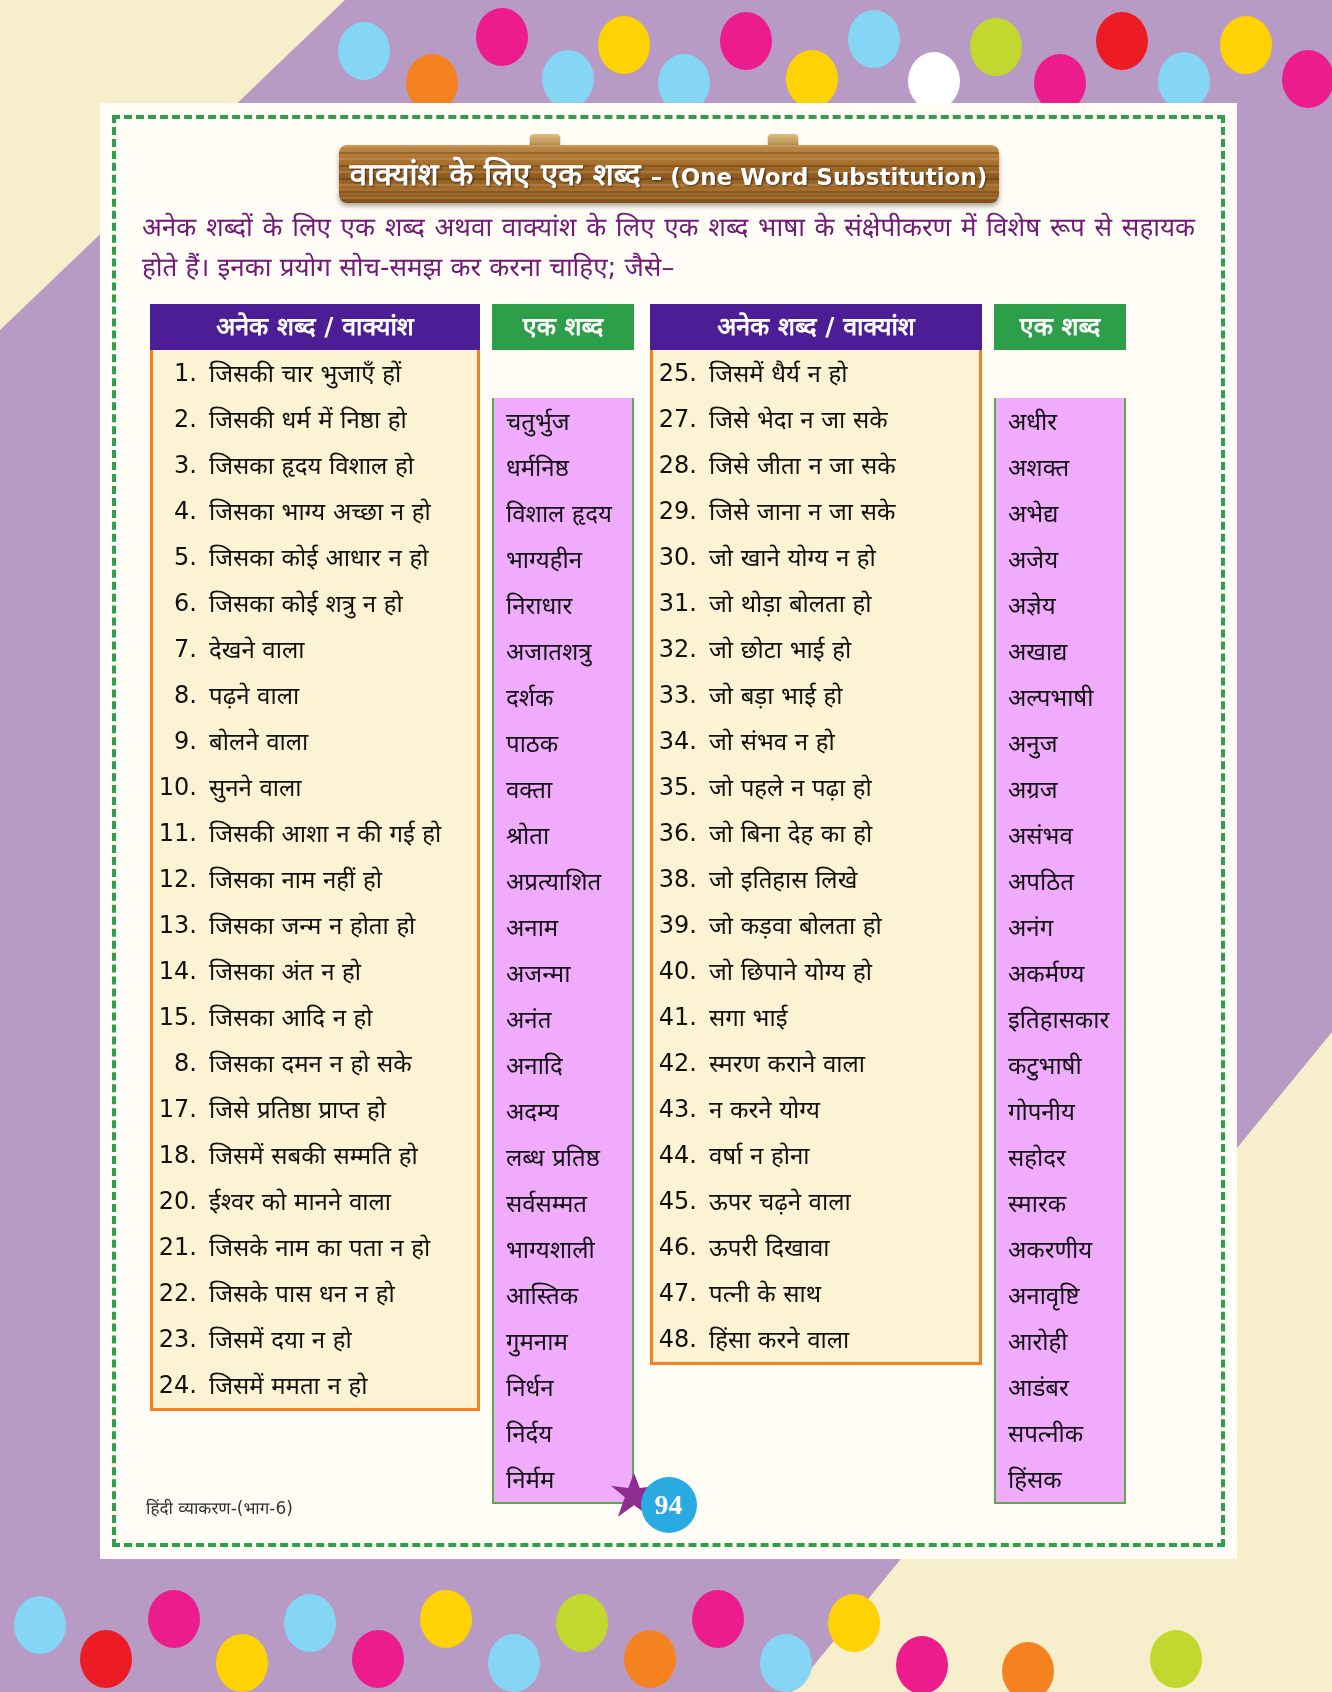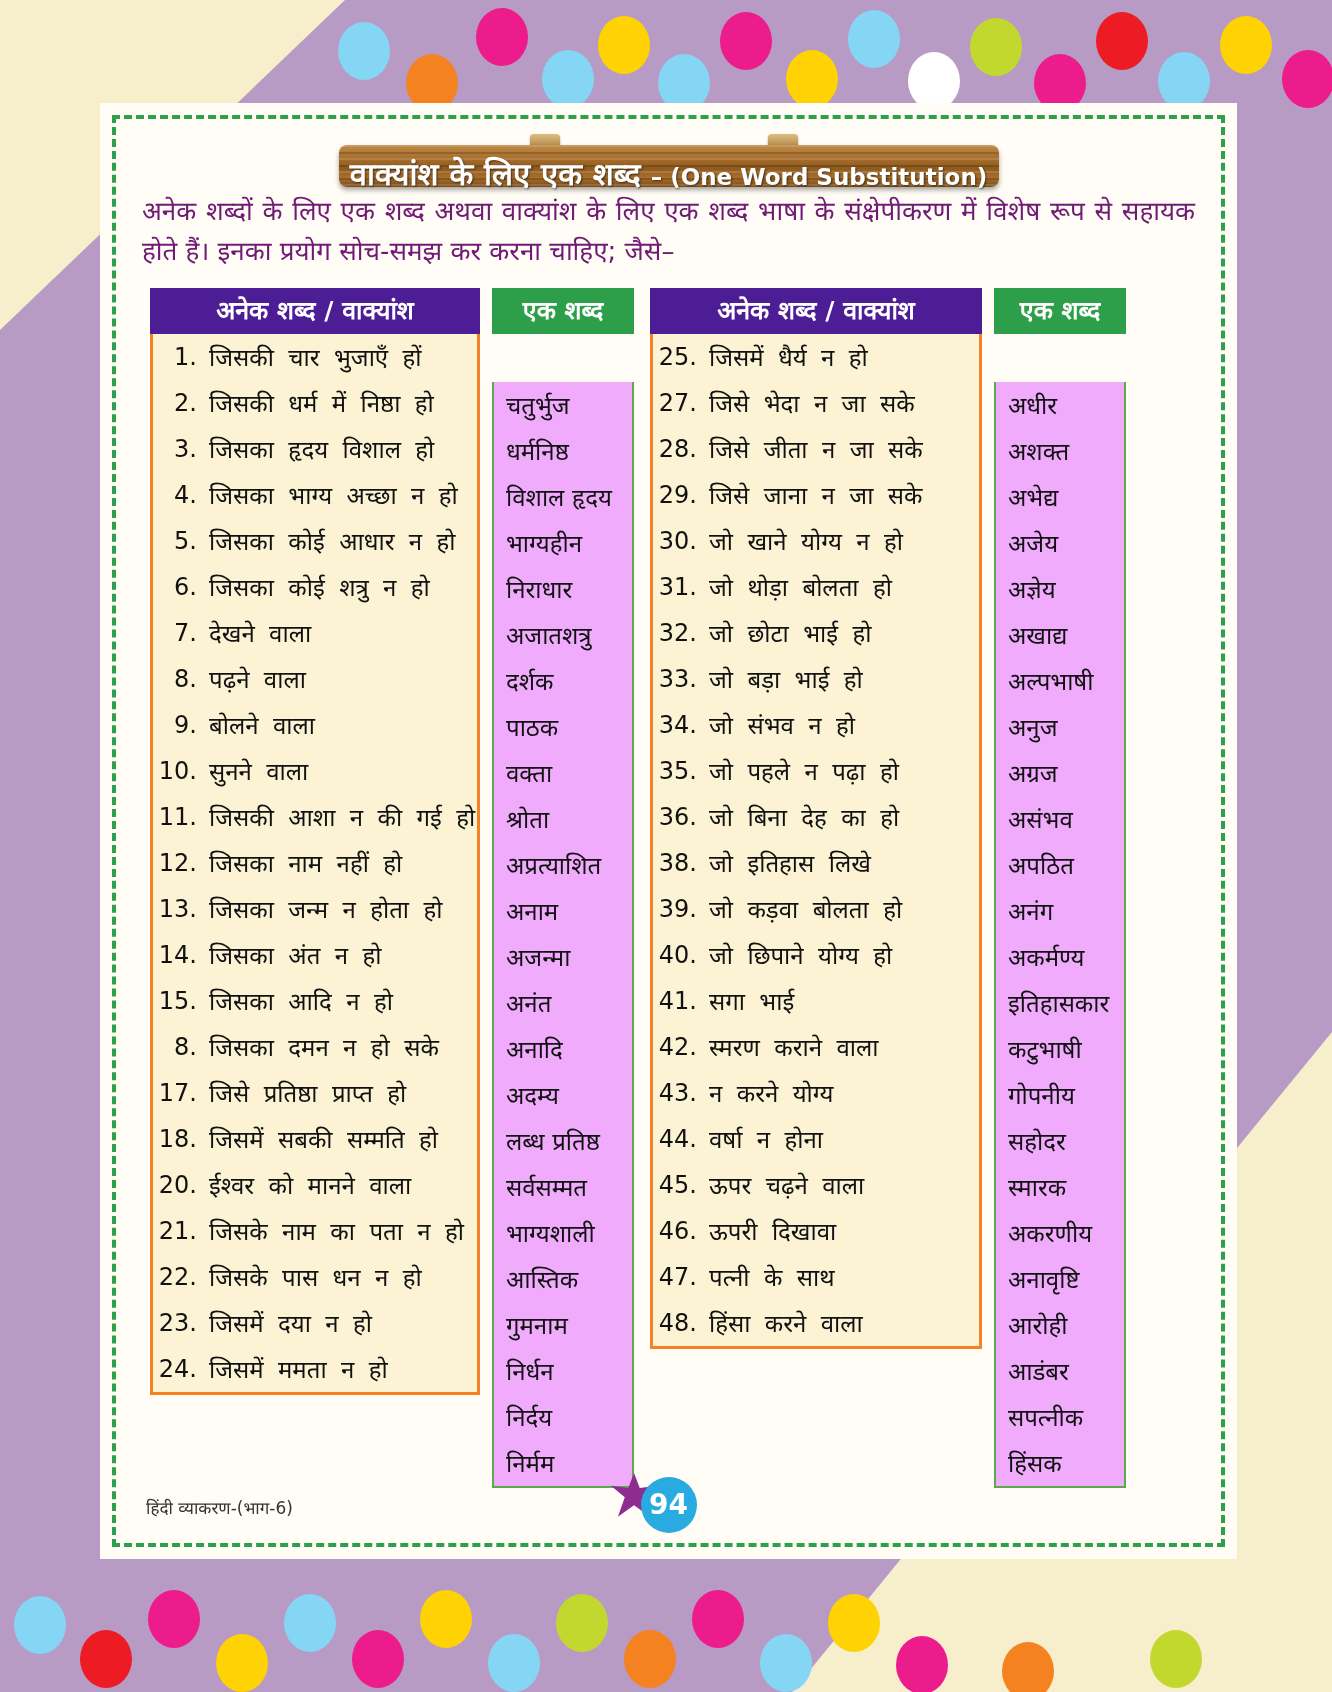--- a/index.html
+++ b/index.html
@@ -27,21 +27,21 @@
     background:#fffdf5; padding:12px;
   }
   .card-inner {
     position:relative; width:100%; height:100%;
     border:4px dashed #2ca04a;
   }
 
   
   .board-wrap { position:relative; width:660px; margin:26px auto 0; }
   .board {
-    position:relative; height:42px; border-radius:8px;
+    position:relative; height:58px; border-radius:8px;
     background:
       repeating-linear-gradient(180deg,
         rgba(255,255,255,0.14) 0 2px, rgba(0,0,0,0) 2px 7px,
         rgba(0,0,0,0.18) 7px 9px, rgba(0,0,0,0) 9px 13px),
       linear-gradient(180deg,#c08a46 0%,#aa702d 30%,#8f5a1e 55%,#a96f2c 78%,#7c4b16 100%);
     box-shadow:0 3px 5px rgba(0,0,0,0.35);
   }
   .peg {
     position:absolute; top:-11px; width:30px; height:16px; border-radius:4px;
     background:linear-gradient(180deg,#dcbd82,#a87c3a);
@@ -79,34 +79,34 @@
     background:#fbf3d3;
     border-left:3px solid #f58220; border-right:3px solid #f58220;
     border-bottom:3px solid #f58220;
   }
   .word-body {
     background:#f0abfc;
     border:2px solid #5aa94c; border-top:none;margin-top:48px;
   }
   .trow { height:46px; display:flex; align-items:center; font-size:24px; color:#111; white-space:nowrap; overflow:hidden; }
   .phrase-row .num { width:56px; text-align:right; padding-right:12px; flex:none; }
-  .phrase-row .ph  { flex:1; overflow:hidden;font-family:Liberation Mono, monospace; }
+  .phrase-row .ph  { flex:1; overflow:hidden; }
   .word-row .wd    { padding-left:12px; }
 
   
   .footer-text {
     position:absolute; left:30px; bottom:24px;
     font-size:17px; color:#333333;
   }
   .pagenum-wrap { position:absolute; left:50%; bottom:10px; transform:translateX(-50%); width:56px; height:56px; }
   .star-icon { position:absolute; left:-30px; top:-4px; }
   .pagenum {
     position:absolute; left:0; top:0; width:56px; height:56px; border-radius:50%;
     background:#29abe2; color:#ffffff; font-size:28px; font-weight:bold;
-    text-align:center; line-height:56px;
+    text-align:center; line-height:56px;font-family:Liberation Serif, serif;
   }
 </style>
 </head>
 <body>
 
 <div class="canvas">
 
   <div class="corner-tl"></div>
   <div class="corner-br"></div>
 

